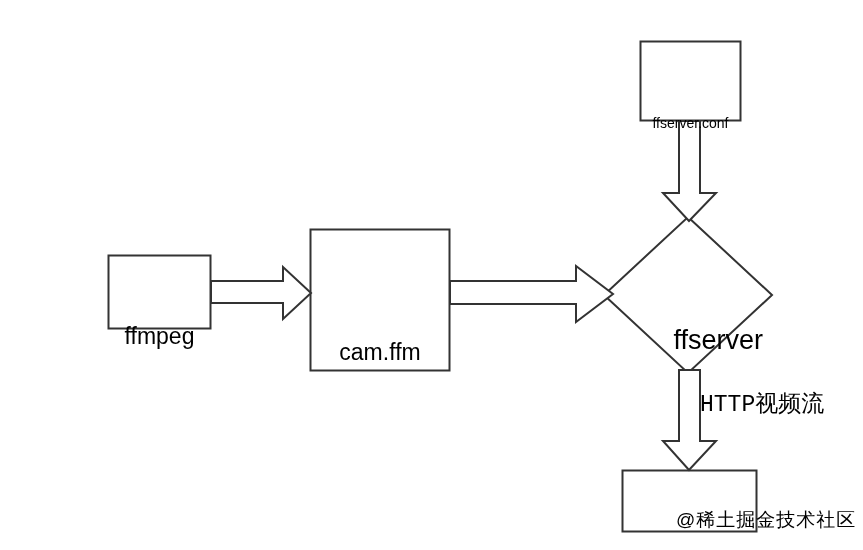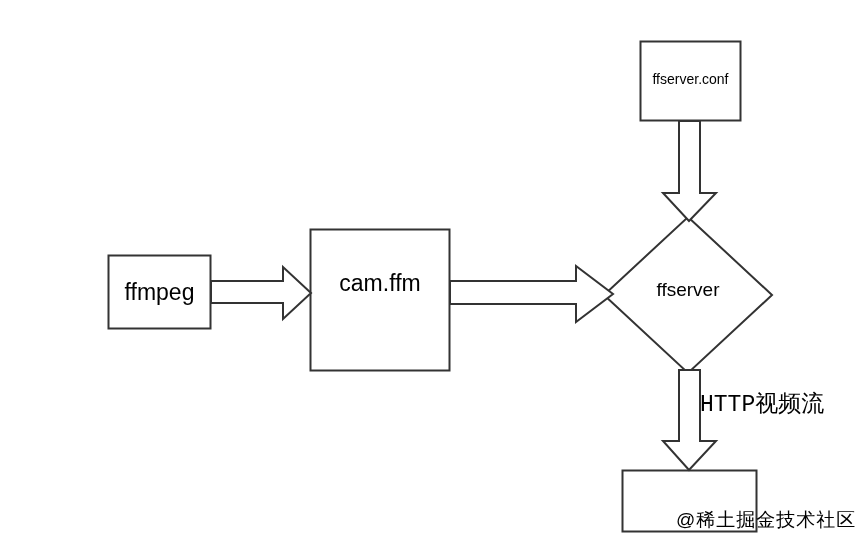--- a/index.html
+++ b/index.html
@@ -25,48 +25,50 @@
     left: 0;
     width: 863px;
     height: 550px;
   }
   .node-label {
     position: absolute;
     color: #000000;
     text-align: center;
     white-space: nowrap;
     font-family: "Liberation Sans", sans-serif;
+    margin-top: 44px;
   }
   .label-ffmpeg {
     left: 108px;
     top: 278px;
     width: 103px;
     font-size: 23px;
     line-height: 28px;
   }
   .label-camffm {
     left: 310px;
-    top: 269px;
+    top: 294px;
     width: 140px;
     font-size: 23px;
     line-height: 28px;
   }
   .label-ffserverconf {
     left: 640px;
     top: 70px;
     width: 101px;
     font-size: 14px;
     line-height: 18px;
   }
   .label-ffserver {
     left: 613px;
-    top: 276px;
+    top: 282px;
     width: 150px;
-    font-size: 19px;
+    font-size: 27px;
     line-height: 28px;
+    text-align: right;
   }
   .label-client {
     left: 622px;
     top: 485px;
     width: 135px;
     font-size: 23px;
     line-height: 28px;
   }
   .edge-label {
     position: absolute;

